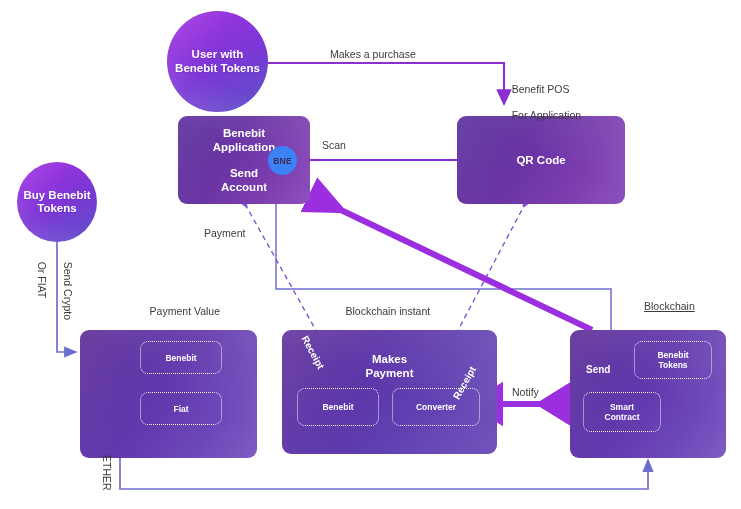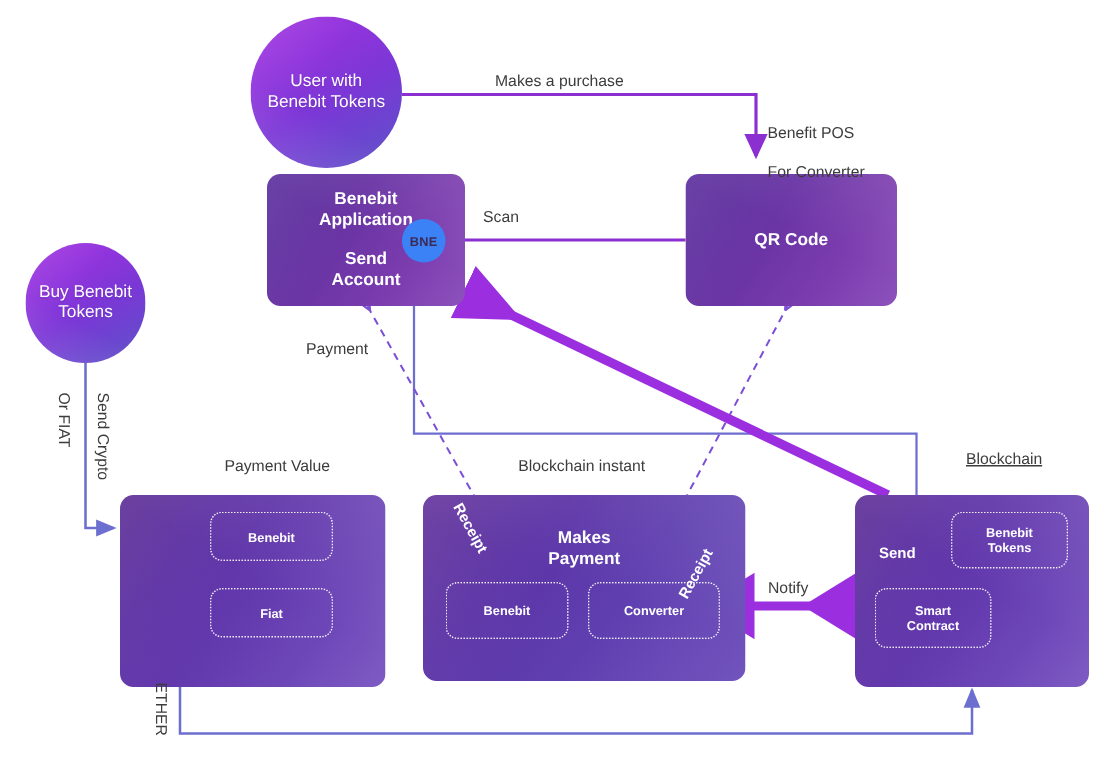--- a/index.html
+++ b/index.html
@@ -8,21 +8,21 @@
   svg.edges{position:absolute;left:0;top:0;width:741px;height:509px;pointer-events:none;}
 
   .node{position:absolute;box-sizing:border-box;color:#ffffff;display:flex;
         align-items:center;justify-content:center;text-align:center;}
 
   .circle{border-radius:50%;}
   .circ-grad{background:
       linear-gradient(128deg, rgba(255,255,255,0.10) 0%, rgba(255,255,255,0) 42%),
       linear-gradient(27deg, rgba(255,255,255,0.13) 0%, rgba(255,255,255,0) 38%),
       linear-gradient(150deg,#a435e0 0%,#9134dd 28%,#7b37d6 55%,#6b45cf 78%,#6258c9 100%);}
-  .circ-text{font-size:11.5px;font-weight:normal;line-height:13.5px;text-shadow:0 1px 1px rgba(0,0,0,.12);}
+  .circ-text{font-size:11.5px;font-weight:bold;line-height:13.5px;text-shadow:0 1px 1px rgba(0,0,0,.12);}
 
   .box{border-radius:9px;}
   .box-grad{background:
       linear-gradient(119deg, rgba(255,255,255,0.09) 0%, rgba(255,255,255,0) 40%),
       linear-gradient(204deg, rgba(255,255,255,0.10) 0%, rgba(255,255,255,0) 45%),
       linear-gradient(125deg,#5b2f9e 0%,#60309f 20%,#6c35a6 45%,#7b3cae 70%,#8d52bd 100%);}
   .box-grad2{background:
       linear-gradient(119deg, rgba(255,255,255,0.08) 0%, rgba(255,255,255,0) 42%),
       linear-gradient(210deg, rgba(255,255,255,0.11) 0%, rgba(255,255,255,0) 46%),
       linear-gradient(128deg,#5e3096 0%,#5e32a4 25%,#6339ae 50%,#6d47b8 75%,#7f5cc4 100%);}
@@ -138,21 +138,21 @@
     <div class="stack" style="gap:0;">
       <span class="box-title">Benebit</span>
       <span class="box-title">Application</span>
       <div class="gap"></div>
       <span class="box-title">Send</span>
       <span class="box-title">Account</span>
     </div>
   </div>
   <div class="bne" style="left:268px;top:146px;">BNE</div>
 
-  <div class="node box box-grad" style="left:457px;top:116px;width:141px;height:88px;">
+  <div class="node box box-grad" style="left:457px;top:116px;width:168px;height:88px;">
     <span class="box-title">QR Code</span>
   </div>
 
   <div class="lbl" style="left:124px;top:292px;text-align:center;width:110px;">
     <span>Payment Value</span><br>
     <span>Converter</span>
   </div>
   <div class="node box box-grad2" style="left:80px;top:330px;width:177px;height:128px;"></div>
   <div class="inner" style="left:140px;top:341px;width:82px;height:33px;">Benebit</div>
   <div class="inner" style="left:140px;top:392px;width:82px;height:33px;">Fiat</div>
@@ -183,21 +183,21 @@
       <span>Smart</span><br>
       <span>Contract</span>
     </div>
   </div>
   <div class="lbl-w" style="left:586px;top:364px;">Send</div>
 
   <div class="lbl" style="left:330px;top:48px;">Makes a purchase</div>
 
   <div class="lbl" style="left:500px;top:70px;">
     <span>Benefit POS</span><br>
-    <span>For Converter</span>
+    <span>For Application</span>
   </div>
 
   <div class="lbl" style="left:322px;top:139px;">Scan</div>
 
   <div class="lbl" style="left:204px;top:227px;">Payment</div>
 
   <div class="lbl vert" style="left:87px;top:250px;transform:rotate(90deg);text-align:left;">
     <span>Send Crypto</span><br>
     <span>Or FIAT</span>
   </div>

